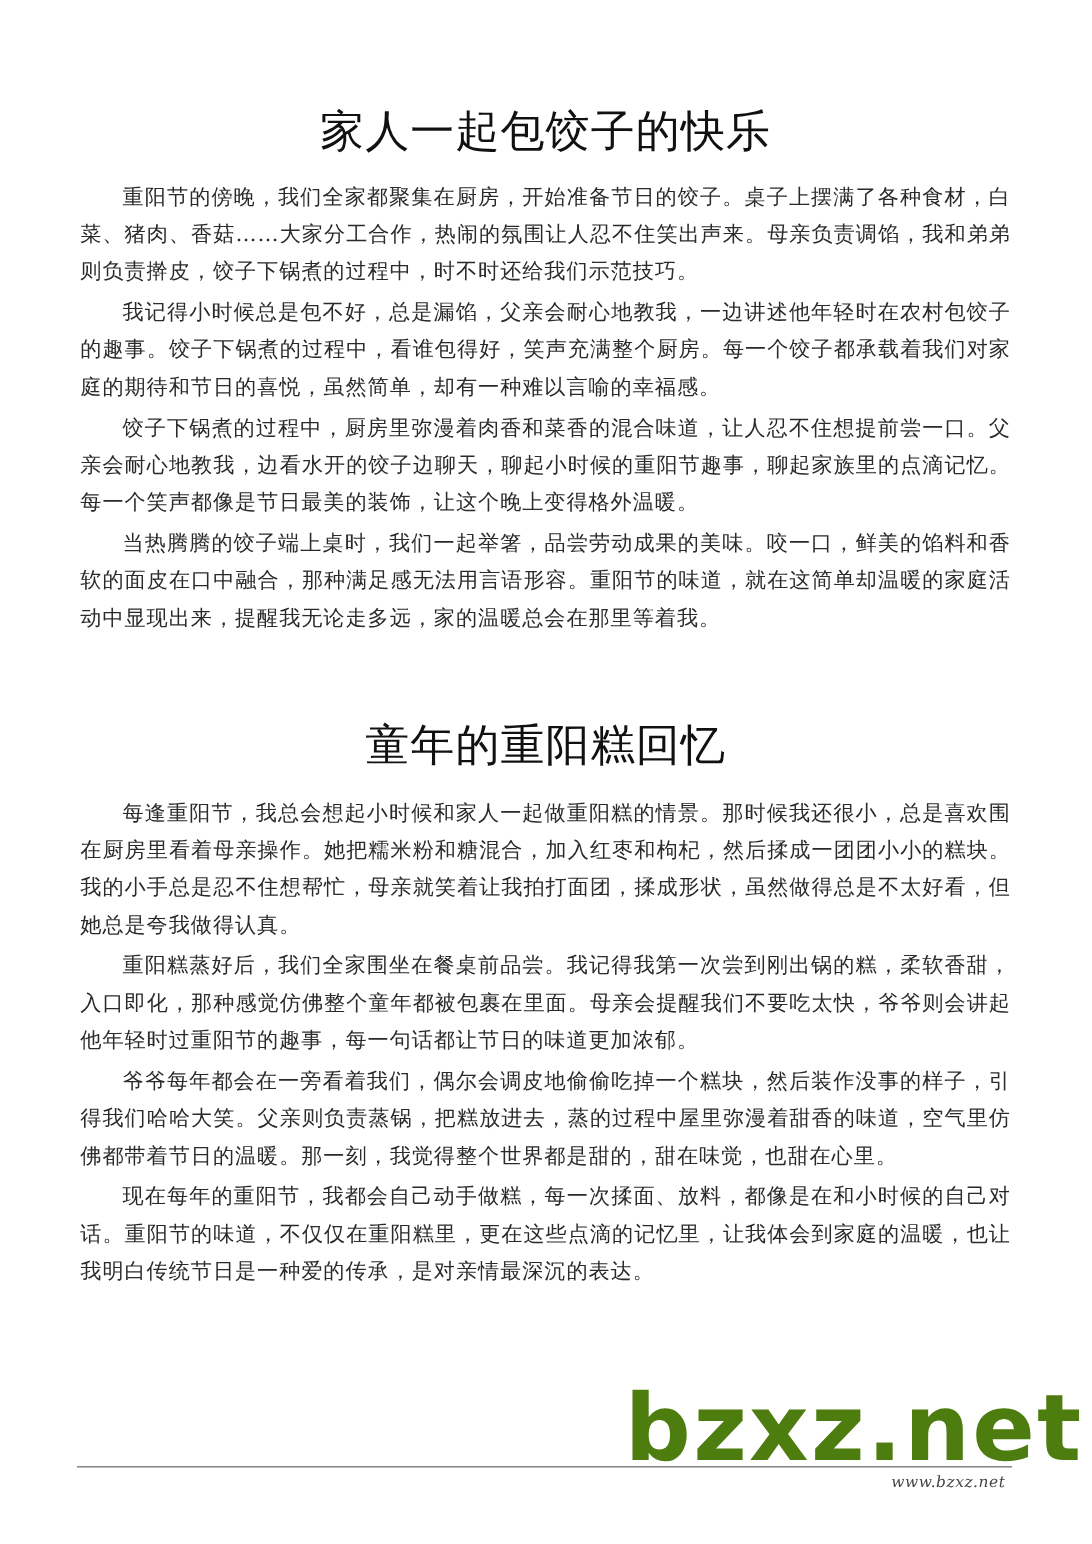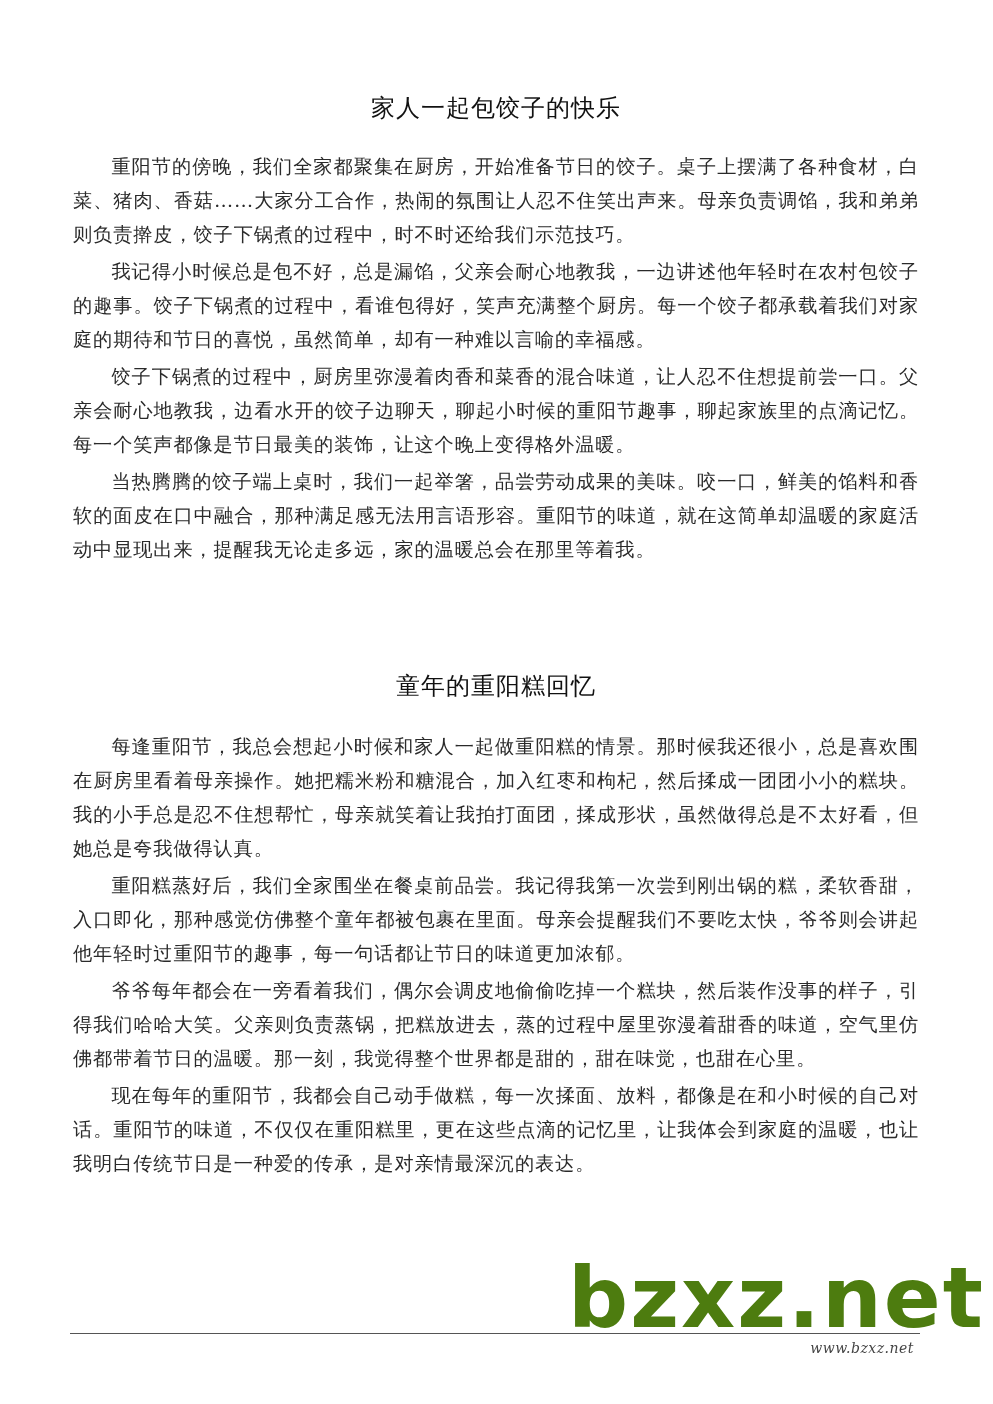--- a/index.html
+++ b/index.html
@@ -20,26 +20,26 @@
       left: 73px;
       top: 0;
       width: 846px;
     }
     .section {
       position: absolute;
       left: 0;
       width: 846px;
     }
     .section-1 { top: 84px; }
-    .section-2 { top: 662px; }
+    .section-2 { top: 642px; }
     .title {
-      margin: 4px;
+      margin: 16px;
       text-align: center;
       font-family: "DejaVu Sans", "Liberation Sans", sans-serif;
-      font-size: 24px;
+      font-size: 40px;
       font-weight: normal;
       letter-spacing: 1px;
       color: #111111;
       line-height: 40px;
       height: 40px;
     }
     .para {
       margin: 0;
       font-size: 19.2px;
       line-height: 34px;

